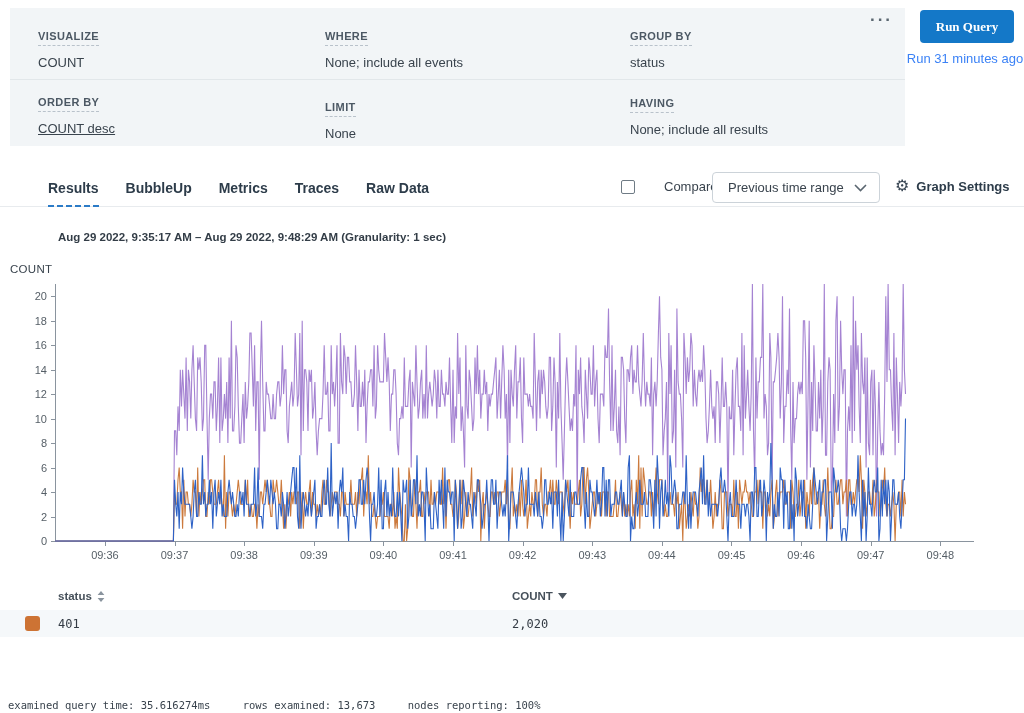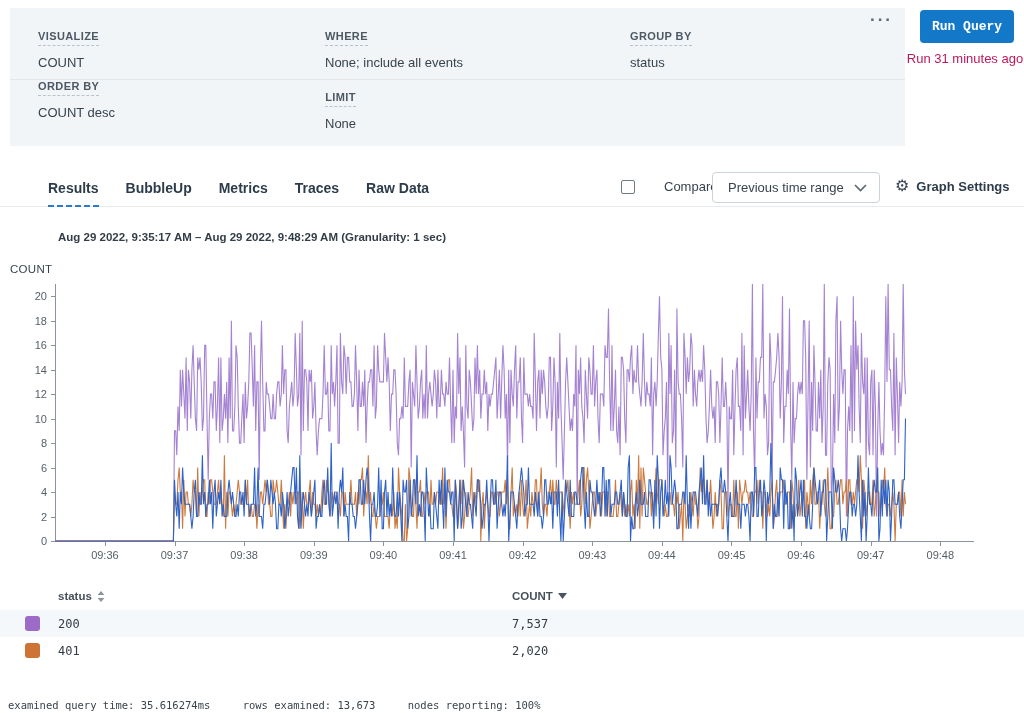--- a/index.html
+++ b/index.html
@@ -12,23 +12,23 @@
   .qpanel .divider { position:absolute; left:0; top:71px; width:100%; height:1px; background:#e2e7ea; }
   .qcell { position:absolute; cursor:pointer; }
   .qcell .qlabel { display:inline-block; font-size:11px; font-weight:700; letter-spacing:.4px;
                    color:#4c5864; border-bottom:1px dashed #b9c2cb; padding-bottom:3px; }
   .qcell .qvalue { margin-top:9px; font-size:13px; color:#39434d; }
   .more-menu { position:absolute; right:12px; top:2px; font-size:17px; font-weight:700;
                color:#5a6670; letter-spacing:2px; cursor:pointer; }
 
   .run-btn { position:absolute; left:920px; top:10px; width:94px; height:33px; background:#1478c8;
              border:none; border-radius:4px; color:#fff; font-weight:700; font-size:13px;
-             font-family:Liberation Mono, monospace; cursor:pointer; }
+             font-family:Liberation Serif, serif; cursor:pointer; }
   .last-run { position:absolute; left:906px; top:50px; width:118px; text-align:center;
-              font-size:13px; line-height:1.35; color:#be185d; }
+              font-size:13px; line-height:1.35; color:#3b82f6; }
 
   
   .tabbar { position:absolute; left:0; top:172px; width:1024px; height:35px; border-bottom:1px solid #e8ebee; }
   .tabs { position:absolute; left:16px; top:0; display:flex; gap:27px;margin-left:32px; }
   .tab { font-size:14px; font-weight:700; color:#2d3c4a; padding:8px 0 9px 0; cursor:pointer; }
   .tab.active { border-bottom:2px dashed #2b7bc7; }
 
   .compare-wrap { position:absolute; left:621px; top:7px; display:flex; align-items:center;gap:20px; }
   .checkbox { width:14px; height:14px; border:1.5px solid #6f7b85; border-radius:2px; background:#fff; cursor:pointer; }
   .compare-label { margin-left:9px; font-size:13px; color:#39434d; }
@@ -76,27 +76,31 @@
     </div>
     <div class="qcell" style="left:315px;top:18px;">
       <span class="qlabel">WHERE</span>
       <div class="qvalue">None; include all events</div>
     </div>
     <div class="qcell" style="left:620px;top:18px;">
       <span class="qlabel">GROUP BY</span>
       <div class="qvalue">status</div>
     </div>
     <div class="divider"></div>
-    <div class="qcell" style="left:28px;top:68px;">
+    <div class="qcell" style="left:28px;top:84px;text-decoration:underline;">
       <span class="qlabel">ORDER BY</span>
       <div class="qvalue">COUNT desc</div>
     </div>
-    <div class="qcell" style="left:315px;top:79px;text-align:center;">
+    <div class="qcell" style="left:315px;top:89px;">
       <span class="qlabel">LIMIT</span>
       <div class="qvalue">None</div>
+    </div>
+    <div class="qcell" style="left:620px;top:85px;">
+      <span class="qlabel">HAVING</span>
+      <div class="qvalue">None; include all results</div>
     </div>
     <div class="more-menu">···</div>
   </div>
 
   <button class="run-btn">Run Query</button>
   <div class="last-run">Run 31 minutes ago</div>
 
   <div class="tabbar">
     <div class="tabs">
       <div class="tab active">Results</div>
@@ -192,25 +196,20 @@
       <div class="hcell" style="left:512px;">
         <span>COUNT</span>
         <svg width="9" height="6" viewBox="0 0 9 6">
           <path d="M4.5 6 L9 0 H0 Z" fill="#4a545e"></path>
         </svg>
       </div>
       <div class="lhead-border"></div>
     </div>
     <div>
       <div class="lrow">
-        <div class="swatch" id="sw0" style="background: rgb(156, 107, 200);"></div>
-        <span class="status">200</span>
-        <span class="count">7,537</span>
-      </div>
-      <div class="lrow">
         <div class="swatch" id="sw1" style="background: rgb(205, 115, 52);"></div>
         <span class="status">401</span>
         <span class="count">2,020</span>
       </div>
     </div>
   </div>
 
   <div class="footer">
     <span>examined query time: 35.616274ms</span>
     <span>rows examined: 13,673</span>

